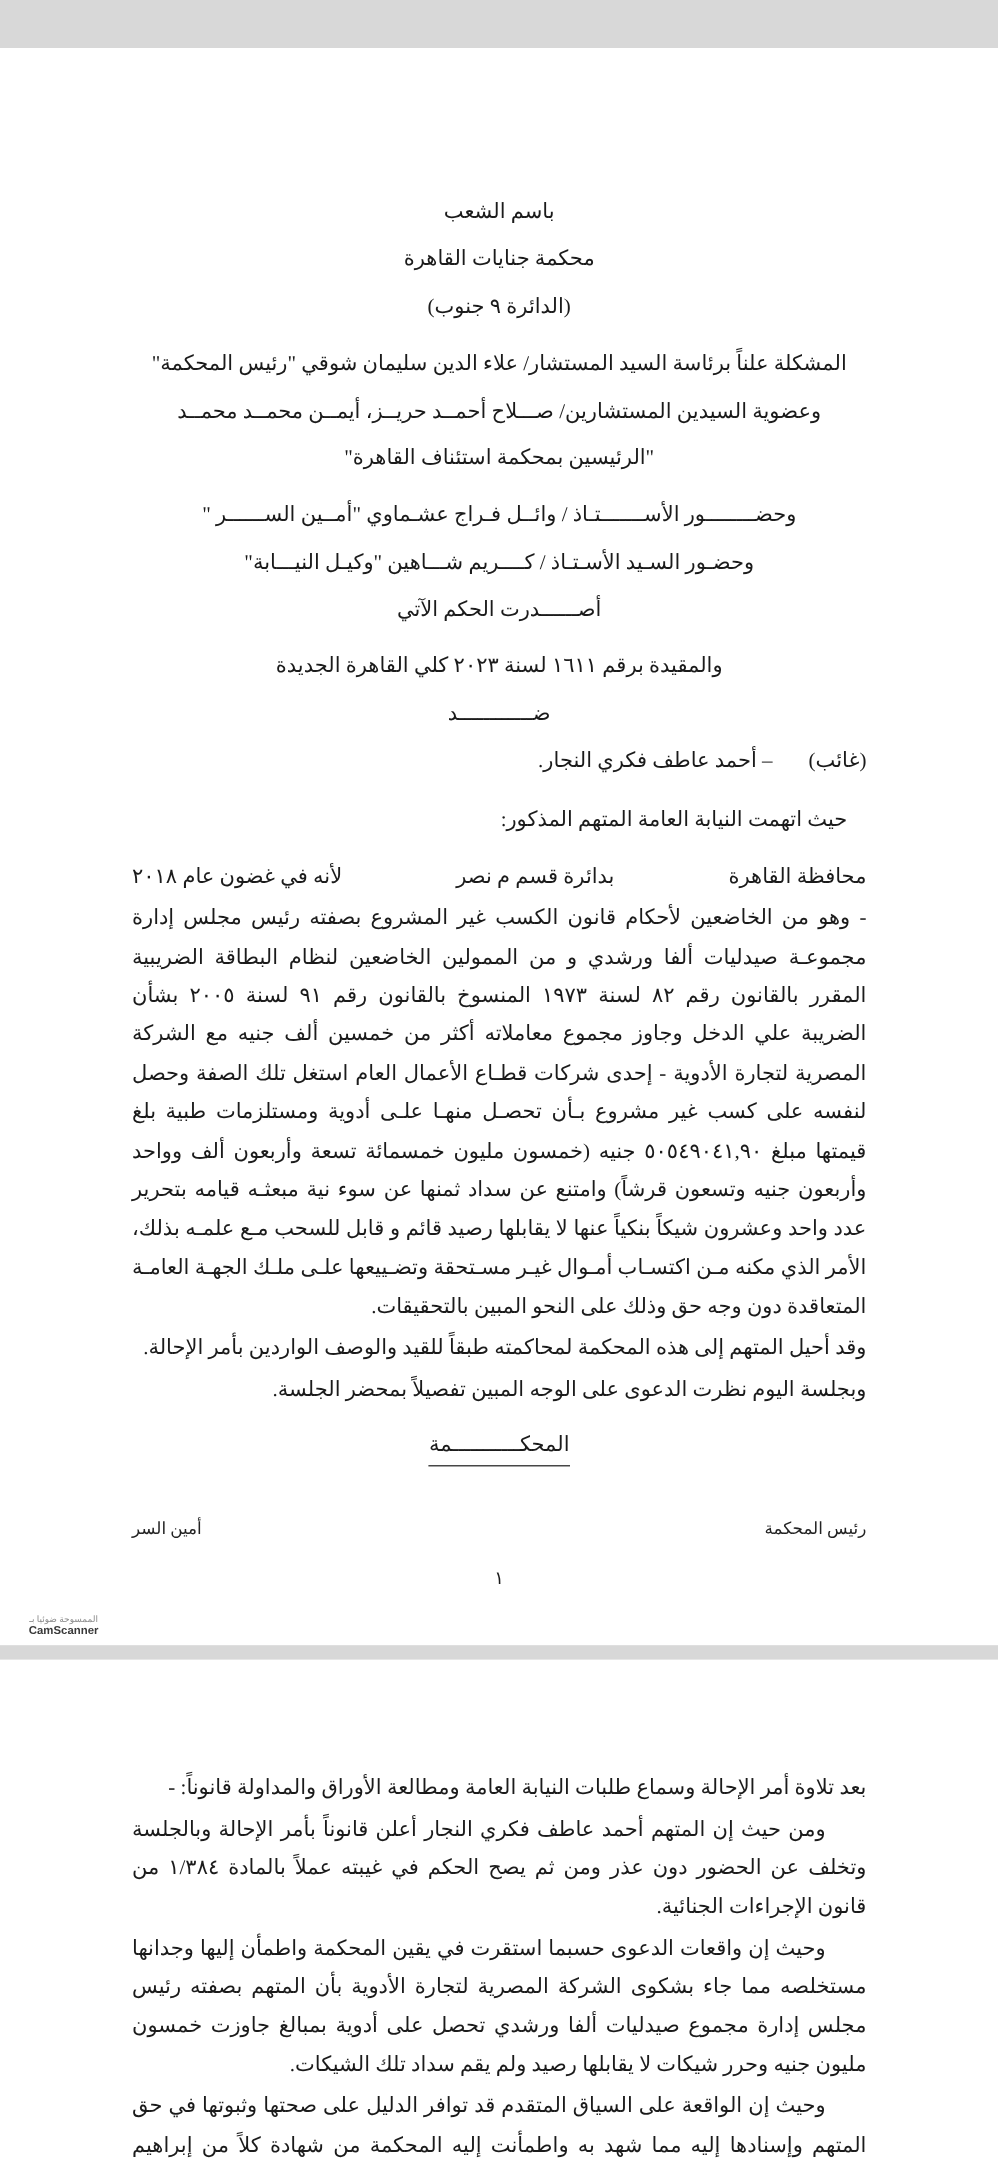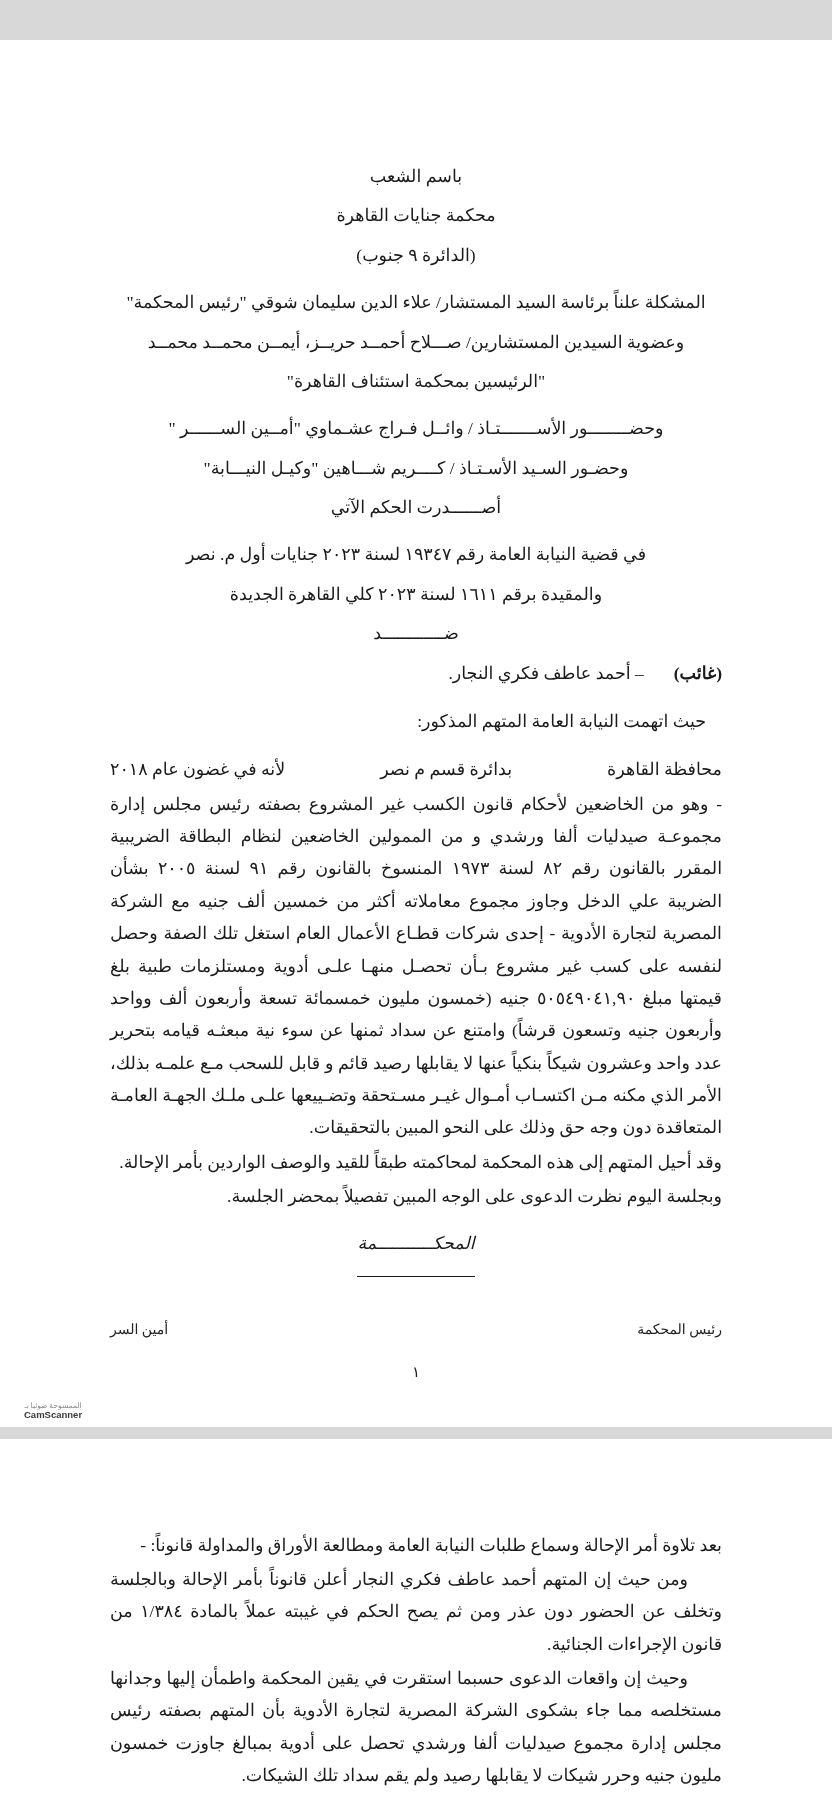--- a/index.html
+++ b/index.html
@@ -73,37 +73,35 @@
     margin-bottom: 6px;
   }
   .accused-name {
     text-align: right;
     flex: 1;
     padding-right: 30px;
   }
   .absent {
     text-align: left;
     white-space: nowrap;
-    font-weight: bold;
   }
   .charge-row {
     display: flex;
     flex-direction: row-reverse;
     justify-content: space-between;
     align-items: baseline;
     margin-bottom: 2px;
   }
   .charge-row span {
     white-space: nowrap;
   }
   .underline-word {
     display: inline-block;
     border-bottom: 1.4px solid #1b1b1b;
-    padding-bottom: 17px;
-    font-style: italic;
+    padding-bottom: 1px;
   }
   .court-word {
     text-align: center;
     margin-top: 14px;
     margin-bottom: 40px;
   }
   .signature-row {
     display: flex;
     flex-direction: row-reverse;
     justify-content: space-between;
@@ -166,21 +164,20 @@
 
       <div class="head-block centered">
         <p class="line">وحضــــــــور الأســـــــتـاذ / وائــل فـراج عشـماوي  "أمــين الســــــر "</p>
         <p class="line">وحضـور السـيد الأسـتـاذ / كــــريم شـــاهين  "وكيـل النيـــابة"</p>
         <p class="line">أصــــــدرت الحكم الآتي</p>
       </div>
 
       <div class="sp-sm"></div>
 
       <div class="head-block centered">
-        <p class="line">في قضية النيابة العامة رقم ١٩٣٤٧ لسنة ٢٠٢٣ جنايات أول م. نصر</p>
         <p class="line">والمقيدة برقم ١٦١١ لسنة ٢٠٢٣ كلي القاهرة الجديدة</p>
         <p class="line">ضــــــــــــد</p>
       </div>
 
       <div class="accused-row">
         <span class="absent">(غائب)</span>
         <span class="accused-name">– أحمد عاطف فكري النجار.</span>
       </div>
 
       <p class="line right">حيث اتهمت النيابة العامة المتهم المذكور:</p>

